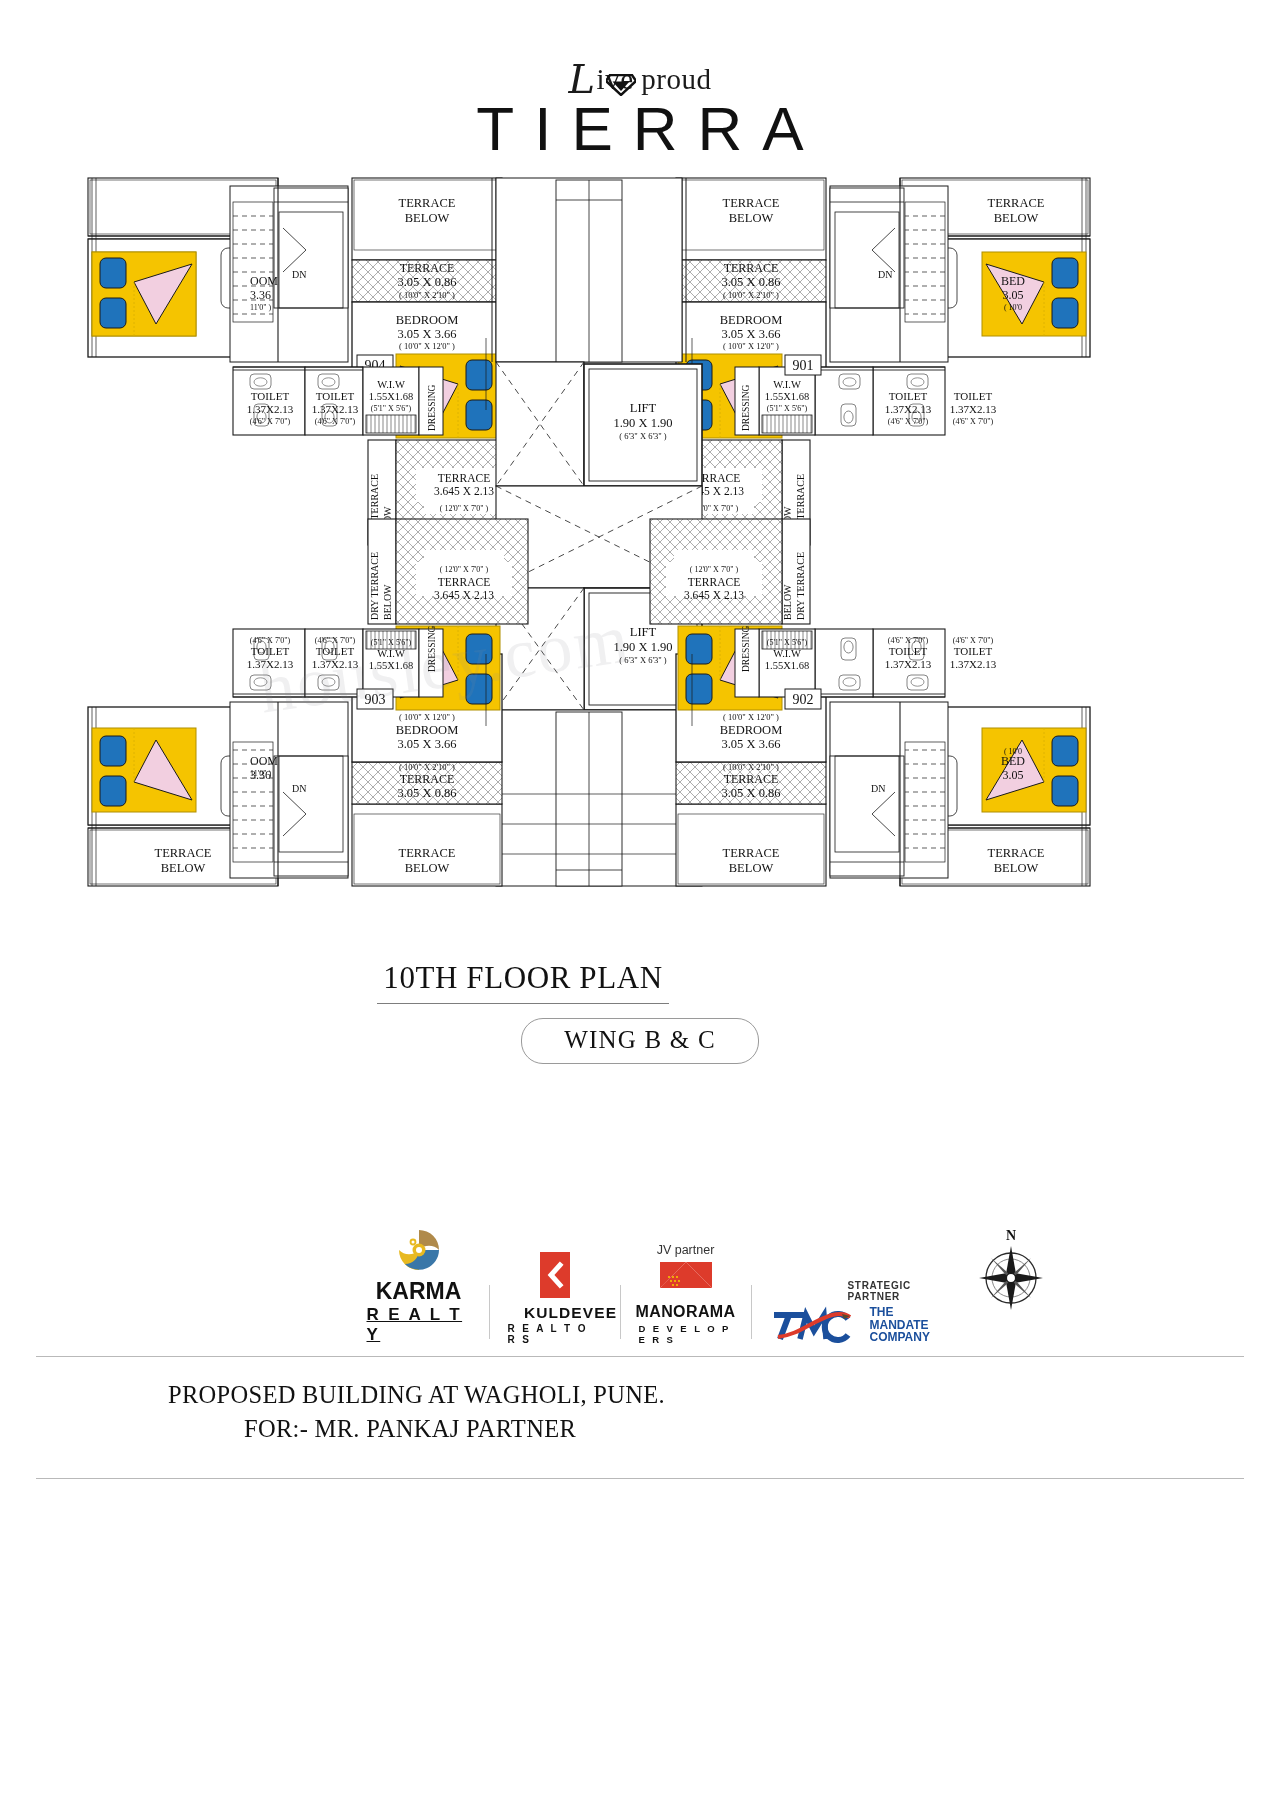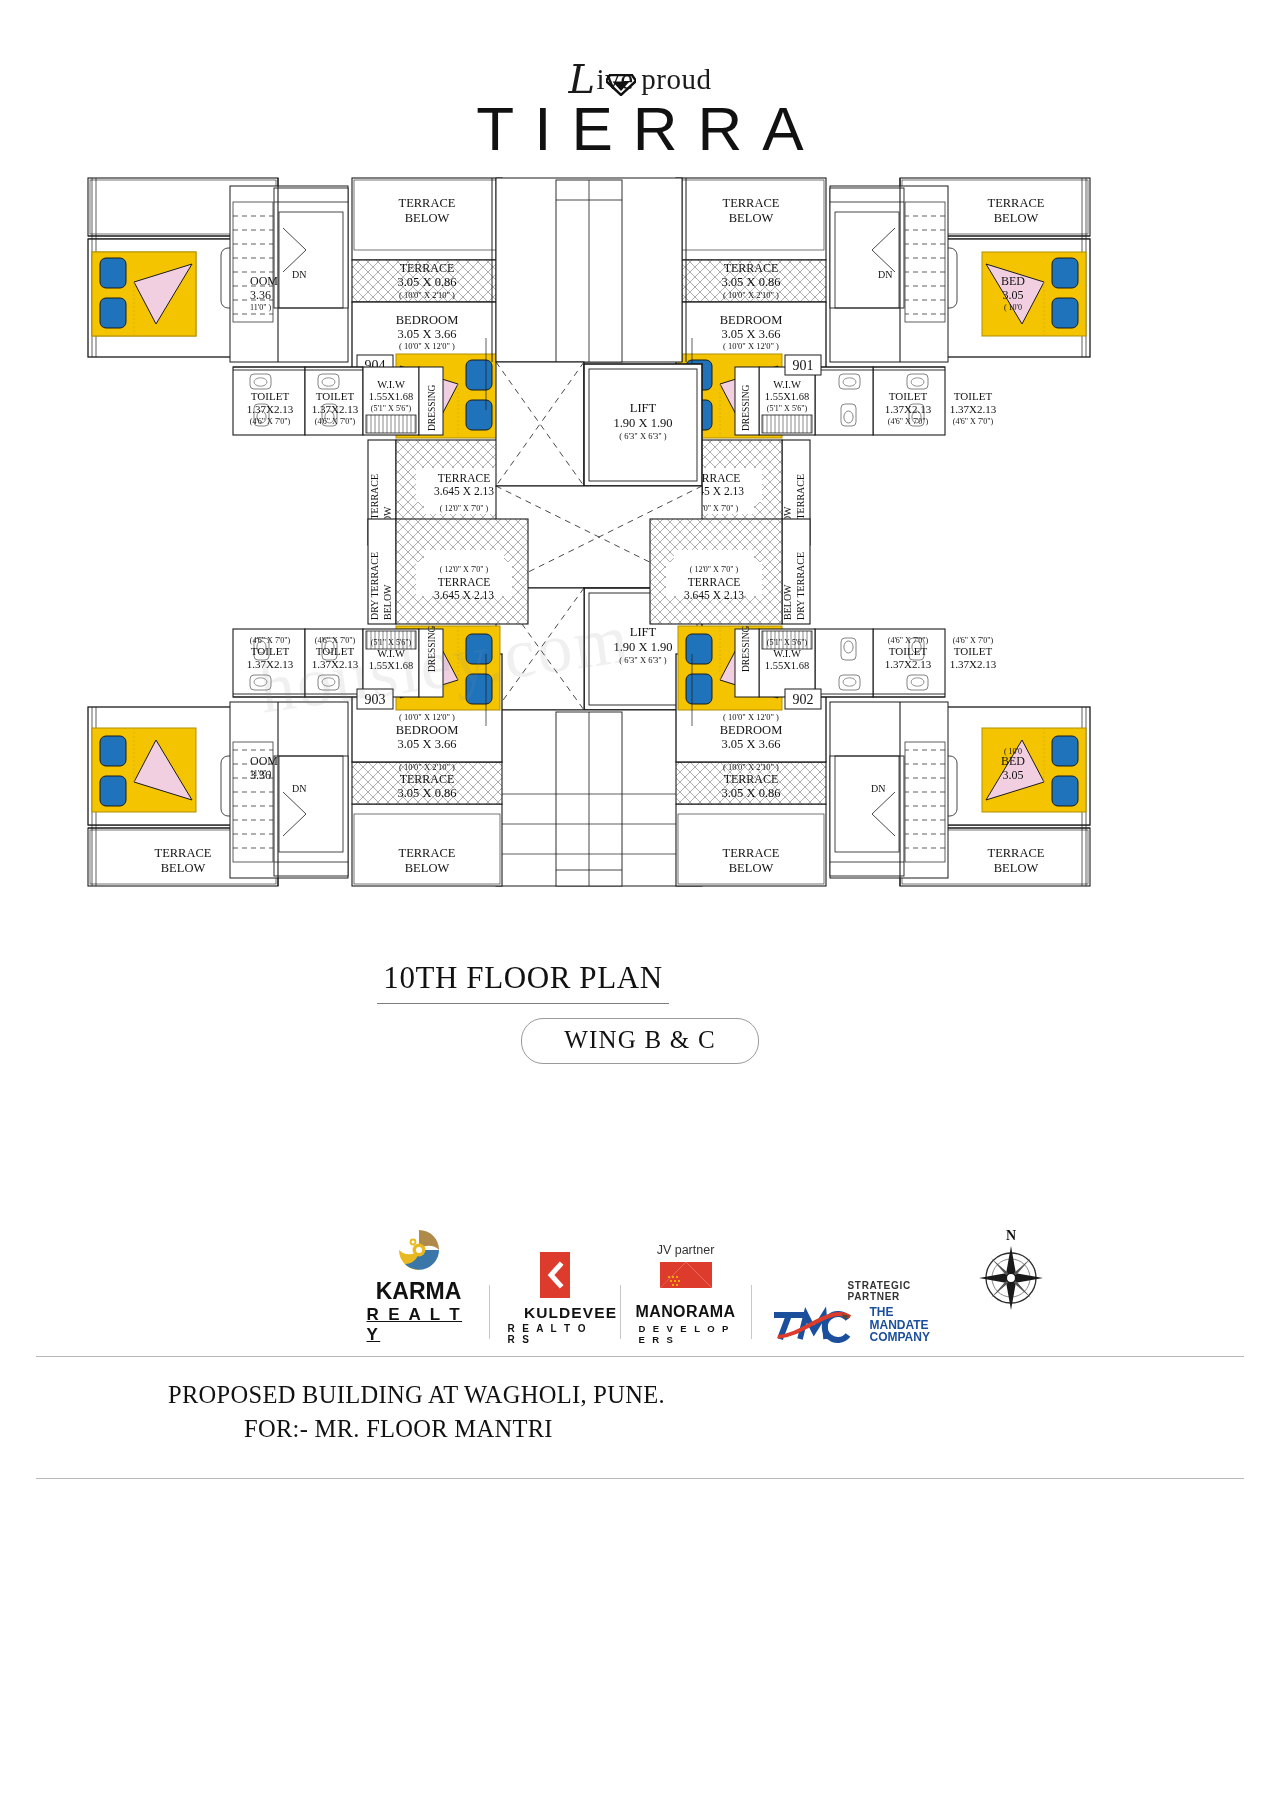--- a/index.html
+++ b/index.html
@@ -588,15 +588,15 @@
       <polygon points="16,16 30,32 36,36 32,30"></polygon>
       <polygon points="56,56 42,40 36,36 40,42"></polygon>
     </g>
     <circle cx="36" cy="36" r="4.6" fill="#fff" stroke="#1a1a1a" stroke-width="1.3"></circle>
   </svg>
 </div>
 
 <div id="rule-top"></div>
 <div id="footer">
   <div class="l1">PROPOSED BUILDING AT WAGHOLI, PUNE.</div>
-  <div class="l2">FOR:- MR. FLOOR MANTRI</div>
+  <div class="l2">FOR:- MR. PANKAJ PARTNER</div>
 </div>
 <div id="rule-bot"></div>
 
 </body></html>

